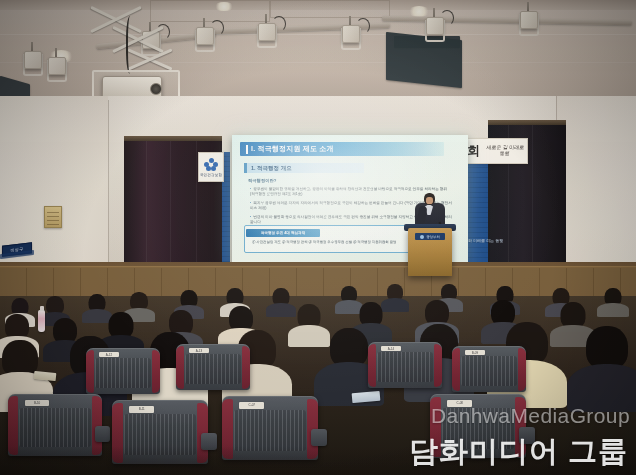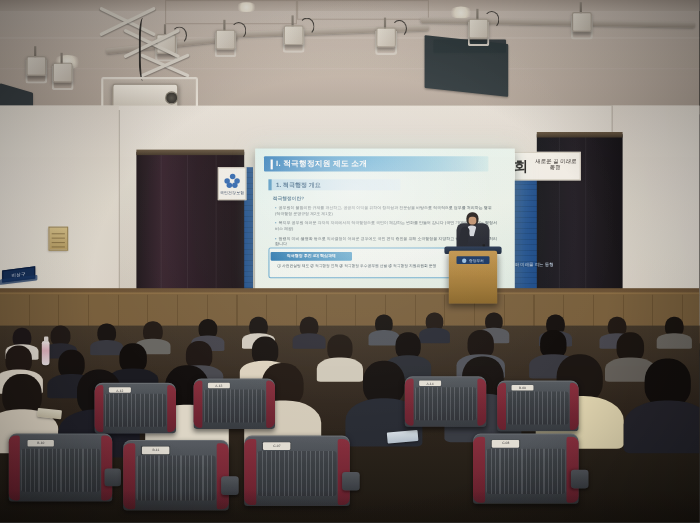--- a/index.html
+++ b/index.html
@@ -816,14 +816,16 @@
         </div>
       <div class="armrest"></div>
     </div>
 
     <div class="row-band" style="top:150px;height:40px;"></div>
   </div>
 
   <div class="warmth"></div>
   <div class="grade"></div>
 
+  <div class="wm-latin">DanhwaMediaGroup</div>
+  <div class="wm-kr">담화미디어 그룹</div>
 
 </div>
 
 </body></html>

